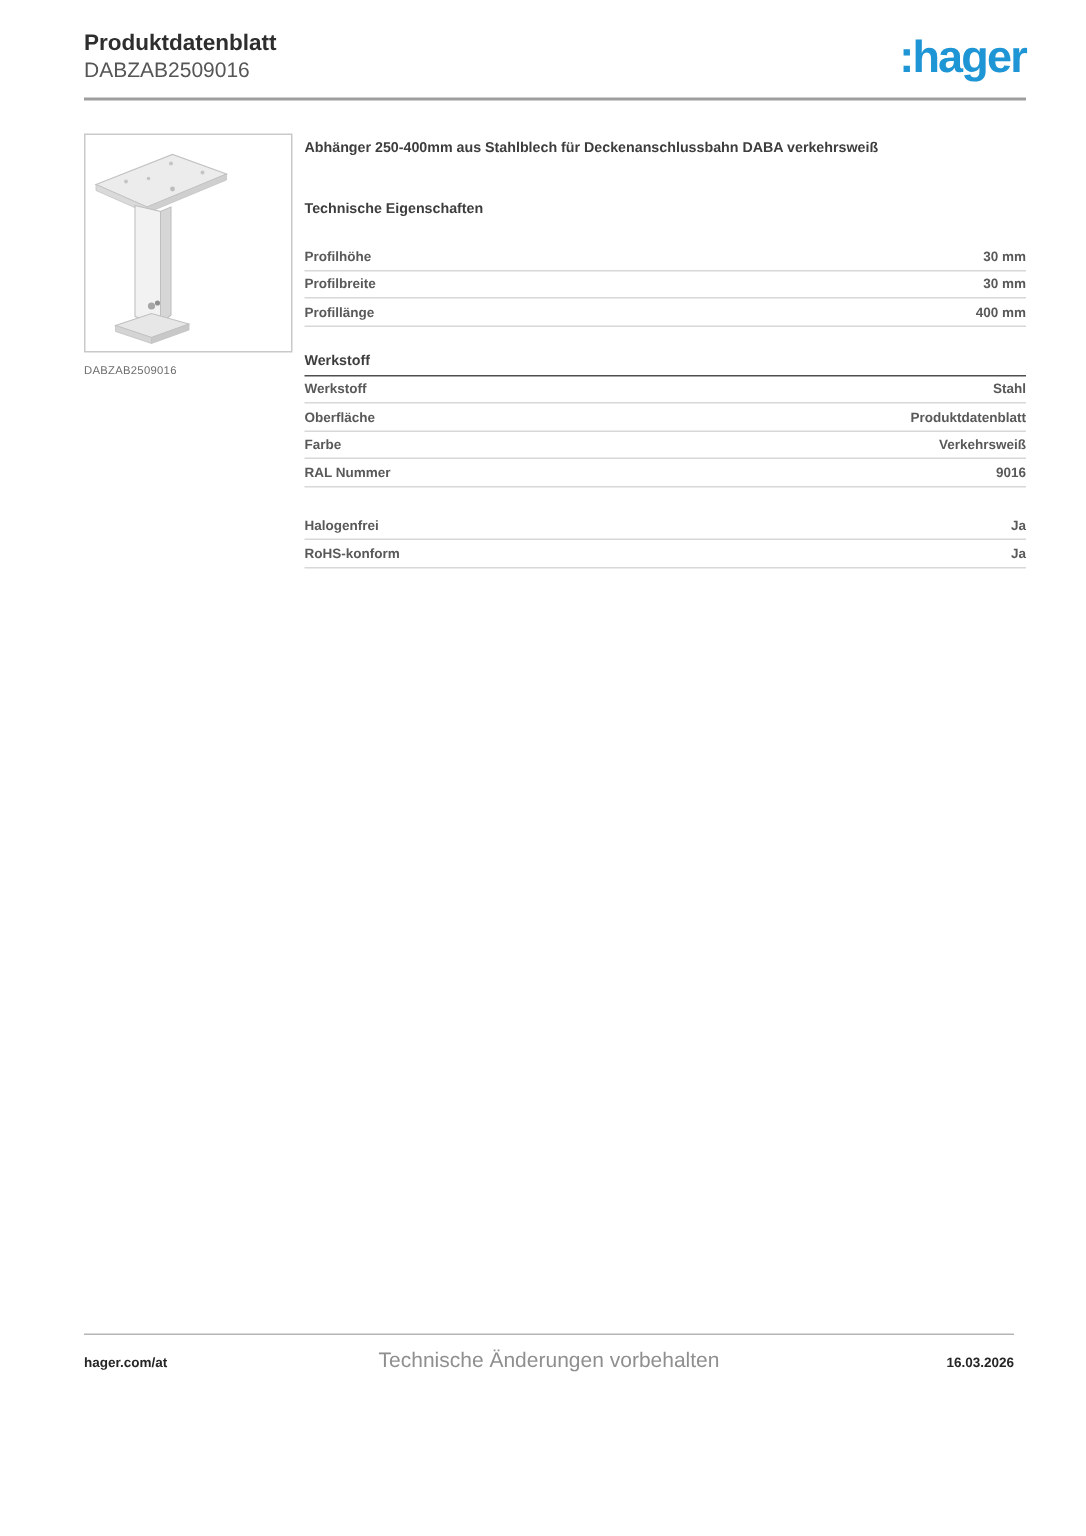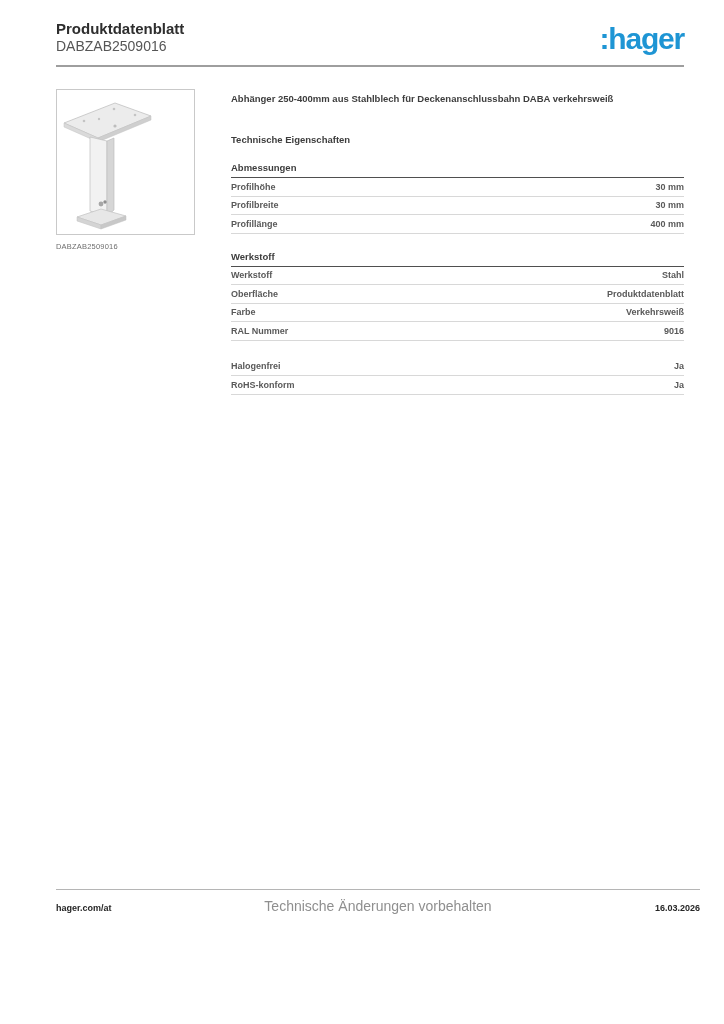--- a/index.html
+++ b/index.html
@@ -21,33 +21,33 @@
   .logo { font-size:30px; font-weight:bold; letter-spacing:-1.2px; line-height:1; margin-top:4px; color:#1e95d4; }
   .hdr-rule { border:none; border-top:2px solid #9e9e9e; margin-top:9px; }
 
   
   .main { display:flex; margin-top:22px; }
   .figure-col { width:140px; flex:0 0 140px; }
   .img-box { width:139px; height:146px; border:1px solid #c9c9c9; background:#fff; }
   .img-box svg { display:block; }
   .caption { margin-top:7px; font-size:7.5px; color:#6e6e6e; letter-spacing:0.2px; }
 
-  .specs { flex:1; margin-left:35px; padding-top:4px; }
+  .specs { flex:1; margin-left:7px; padding-top:4px; }
   .description { font-size:9.5px; font-weight:bold; color:#3d3d3d; line-height:1.3; }
   .tech-title  { font-size:9.5px; font-weight:bold; color:#3d3d3d; margin-top:29px; }
 
   .section { margin-top:17px; }
   .section-title { font-size:9.5px; font-weight:bold; color:#3d3d3d; padding-bottom:4px; border-bottom:1px solid #4f4f4f; }
   .spec-row { display:flex; justify-content:space-between; align-items:baseline;
               font-size:9px; color:#595959; padding:3.5px 0 4px; border-bottom:1px solid #d8d8d8;font-weight:bold; }
   .spec-label { text-align:left; }
   .spec-value { text-align:right; }
 
   
-  .ftr { position:absolute; left:56px; right:24px; bottom:18px;
+  .ftr { position:absolute; left:56px; right:48px; bottom:18px;
          border-top:1px solid #b5b5b5; padding-top:8px; display:flex; align-items:baseline; }
   .ftr-left   { flex:1; font-size:9px; font-weight:bold; color:#262626; text-decoration:none; }
   .ftr-center { flex:1.6; font-size:14px; color:#8f8f8f; text-align:center; }
   .ftr-right  { flex:1; font-size:9px; font-weight:bold; color:#262626; text-align:right; }
 </style>
 </head>
 <body>
 
 <div class="page">
   <div class="content">
@@ -88,21 +88,20 @@
           </svg>
         </div>
         <div class="caption">DABZAB2509016</div>
       </div>
 
       <div class="specs">
         <div class="description">Abhänger 250-400mm aus Stahlblech für Deckenanschlussbahn DABA verkehrsweiß</div>
         <div class="tech-title">Technische Eigenschaften</div>
         <div>
             <div class="section">
-              <div class="section-title">Abmessungen</div>
               <div class="spec-row">
                 <span class="spec-label">Profilhöhe</span>
                 <span class="spec-value">30 mm</span>
               </div>
               <div class="spec-row">
                 <span class="spec-label">Profilbreite</span>
                 <span class="spec-value">30 mm</span>
               </div>
               <div class="spec-row">
                 <span class="spec-label">Profillänge</span>

